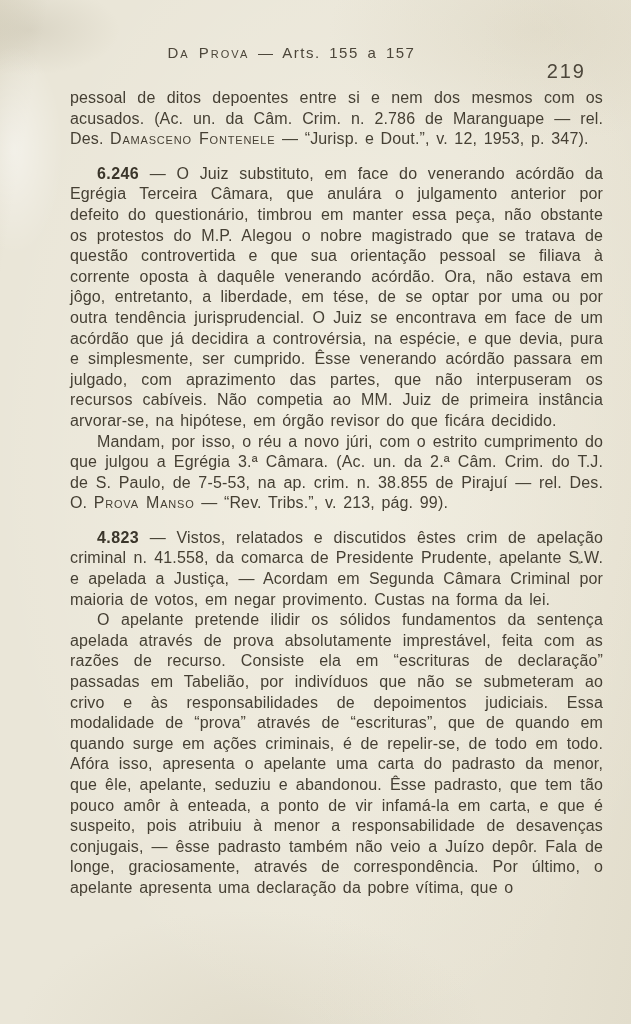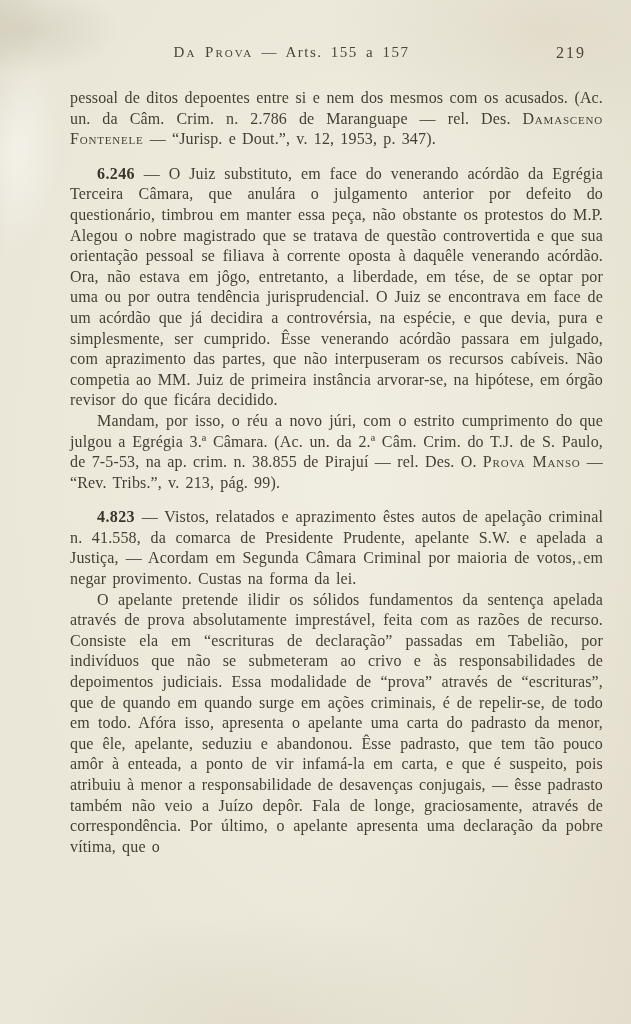--- a/index.html
+++ b/index.html
@@ -14,21 +14,21 @@
     margin: 0 auto;
     overflow: hidden;
     background:
       radial-gradient(ellipse 70px 150px at 14px 150px, rgba(255,255,255,0.45), rgba(255,255,255,0) 70%),
       radial-gradient(ellipse 120px 60px at 30px 30px, rgba(170,162,140,0.25), rgba(170,162,140,0) 75%),
       radial-gradient(ellipse 260px 140px at 85% 3%, rgba(205,196,170,0.28), rgba(205,196,170,0) 80%),
       radial-gradient(ellipse 300px 160px at 40% 101%, rgba(199,190,164,0.25), rgba(199,190,164,0) 78%),
       radial-gradient(ellipse 420px 700px at 55% 45%, rgba(255,253,244,0.35), rgba(255,253,244,0) 85%),
       linear-gradient(100deg, #dfdac9 0%, #eae6d8 6%, #eae6d8 60%, #e6e1d1 88%, #e2ddcc 100%);
     background-color: #e9e4d6;
-    font-family: Liberation Serif, serif;
+    font-family: Liberation Sans, sans-serif;
     color: #453f33;
   }
   
   .scan-page::after {
     content: "";
     position: absolute;
     left: 578px;
     top: 561px;
     width: 3px;
     height: 3px;
@@ -53,22 +53,22 @@
     color: #4c463a;
     white-space: nowrap;
   }
   .running-header .sc {
     font-variant: small-caps;
     letter-spacing: 2px;
   }
   .running-header .page-number {
     position: absolute;
     right: 2px;
-    top: 0;
-    font-size: 16px;
+    top: 16px;
+    font-size: 20px;
     letter-spacing: 2px;
     color: #4c463a;
   }
   .body-text {
     position: absolute;
     top: 88px;
     left: 70px;
     width: 533px;
     text-align: justify;
     font-size: 16px;
@@ -98,16 +98,16 @@
 <div class="scan-page">
   <div class="running-header">
     <div class="header-title"><span class="sc">Da Prova</span><span> — Arts. 155 a 157</span></div>
     <div class="page-number">219</div>
   </div>
 
   <div class="body-text">
       <p class="noindent"><span>pessoal de ditos depoentes entre si e nem dos mesmos com os acusados. (Ac. un. da Câm. Crim. n. 2.786 de Maranguape — rel. Des. </span><span class="smallcaps">Damasceno Fontenele</span><span> — “Jurisp. e Dout.”, v. 12, 1953, p. 347).</span></p>
       <p class=" gap"><span class="bold">6.246</span><span> — O Juiz substituto, em face do venerando acórdão da Egrégia Terceira Câmara, que anulára o julgamento anterior por defeito do questionário, timbrou em manter essa peça, não obstante os protestos do M.P. Alegou o nobre magistrado que se tratava de questão controvertida e que sua orientação pessoal se filiava à corrente oposta à daquêle venerando acórdão. Ora, não estava em jôgo, entretanto, a liberdade, em tése, de se optar por uma ou por outra tendência jurisprudencial. O Juiz se encontrava em face de um acórdão que já decidira a controvérsia, na espécie, e que devia, pura e simplesmente, ser cumprido. Êsse venerando acórdão passara em julgado, com aprazimento das partes, que não interpuseram os recursos cabíveis. Não competia ao MM. Juiz de primeira instância arvorar-se, na hipótese, em órgão revisor do que ficára decidido.</span></p>
       <p class=""><span>Mandam, por isso, o réu a novo júri, com o estrito cumprimento do que julgou a Egrégia 3.ª Câmara. (Ac. un. da 2.ª Câm. Crim. do T.J. de S. Paulo, de 7-5-53, na ap. crim. n. 38.855 de Pirajuí — rel. Des. O. </span><span class="smallcaps">Prova Manso</span><span> — “Rev. Tribs.”, v. 213, pág. 99).</span></p>
-      <p class=" gap"><span class="bold">4.823</span><span> — Vistos, relatados e aprazimento êstes autos de apelação criminal n. 41.558, da comarca de Presidente Prudente, apelante S.W. e apelada a Justiça, — Acordam em Segunda Câmara Criminal por maioria de votos, em negar provimento. Custas na forma da lei.</span></p>
+      <p class=" gap"><span class="bold">4.823</span><span> — Vistos, relatados e discutidos êstes crim de apelação criminal n. 41.558, da comarca de Presidente Prudente, apelante S.W. e apelada a Justiça, — Acordam em Segunda Câmara Criminal por maioria de votos, em negar provimento. Custas na forma da lei.</span></p>
       <p class=""><span>O apelante pretende ilidir os sólidos fundamentos da sentença apelada através de prova absolutamente imprestável, feita com as razões de recurso. Consiste ela em “escrituras de declaração” passadas em Tabelião, por indivíduos que não se submeteram ao crivo e às responsabilidades de depoimentos judiciais. Essa modalidade de “prova” através de “escrituras”, que de quando em quando surge em ações criminais, é de repelir-se, de todo em todo. Afóra isso, apresenta o apelante uma carta do padrasto da menor, que êle, apelante, seduziu e abandonou. Êsse padrasto, que tem tão pouco amôr à enteada, a ponto de vir infamá-la em carta, e que é suspeito, pois atribuiu à menor a responsabilidade de desavenças conjugais, — êsse padrasto também não veio a Juízo depôr. Fala de longe, graciosamente, através de correspondência. Por último, o apelante apresenta uma declaração da pobre vítima, que o</span></p>
     </div>
 </div>
 
 </body></html>

